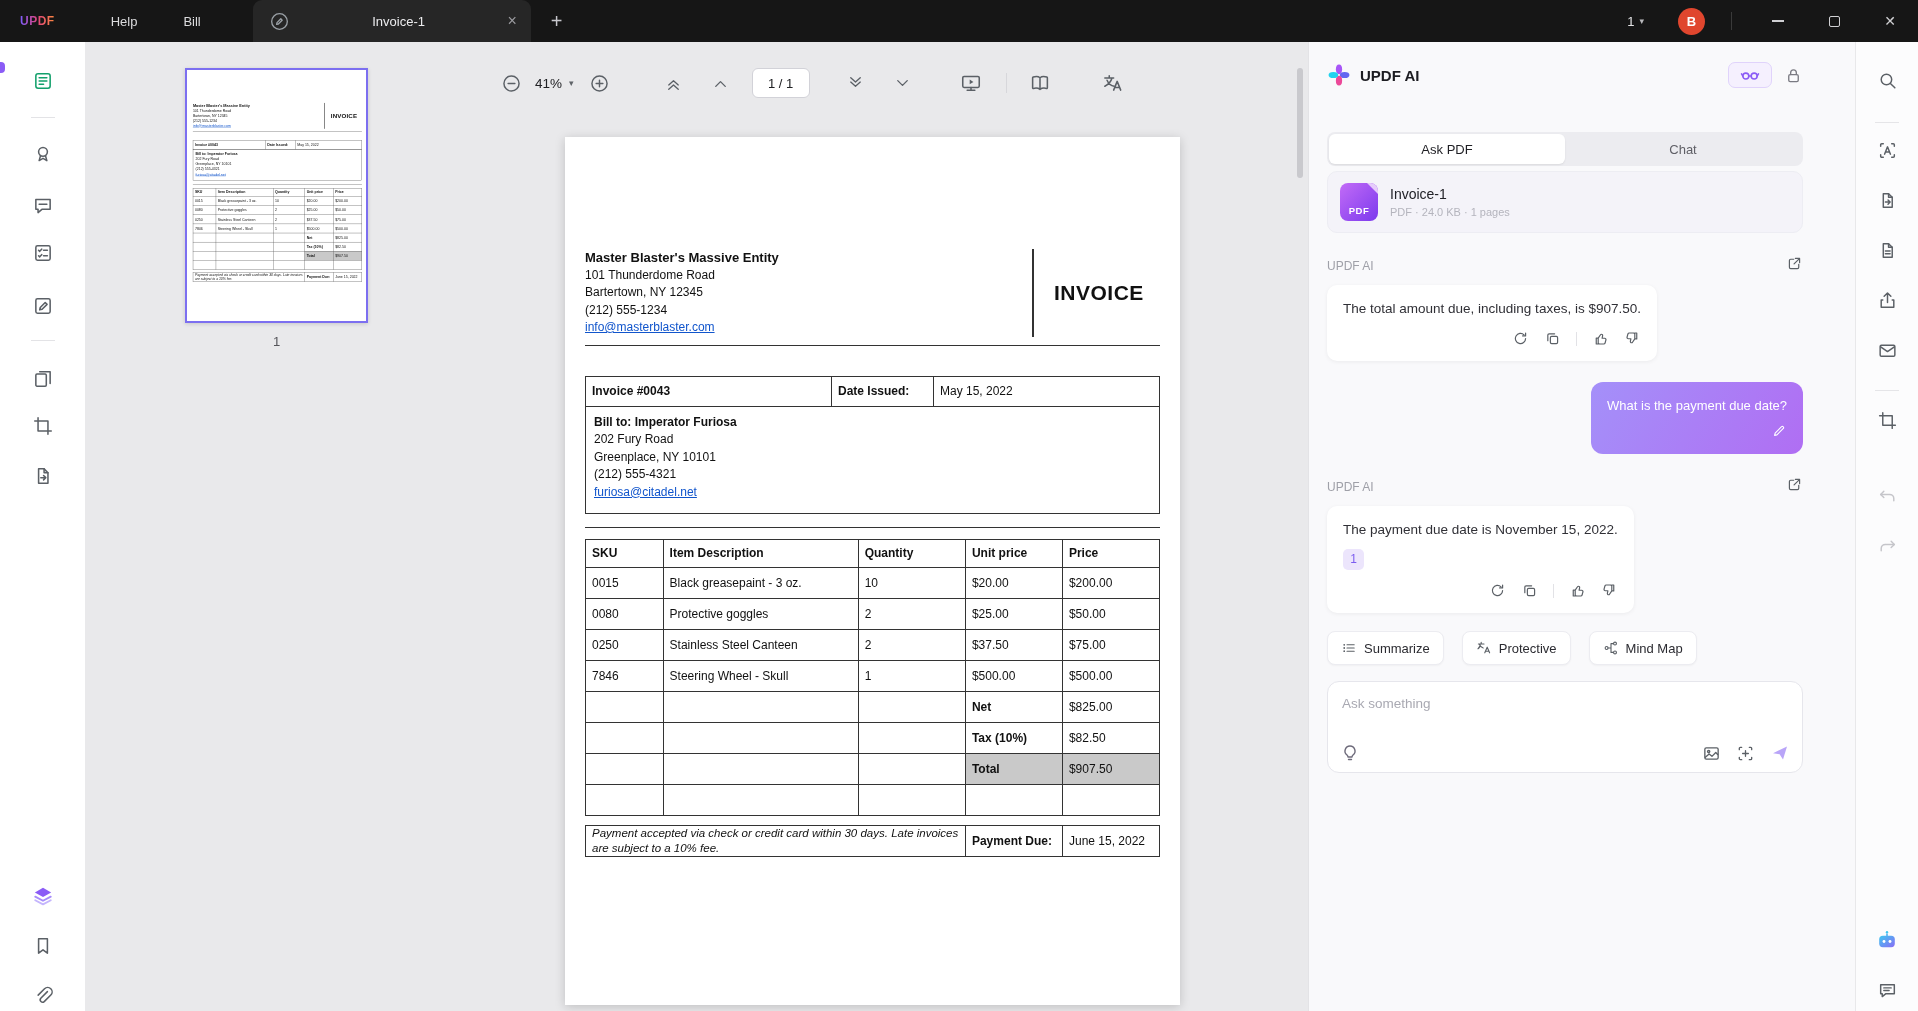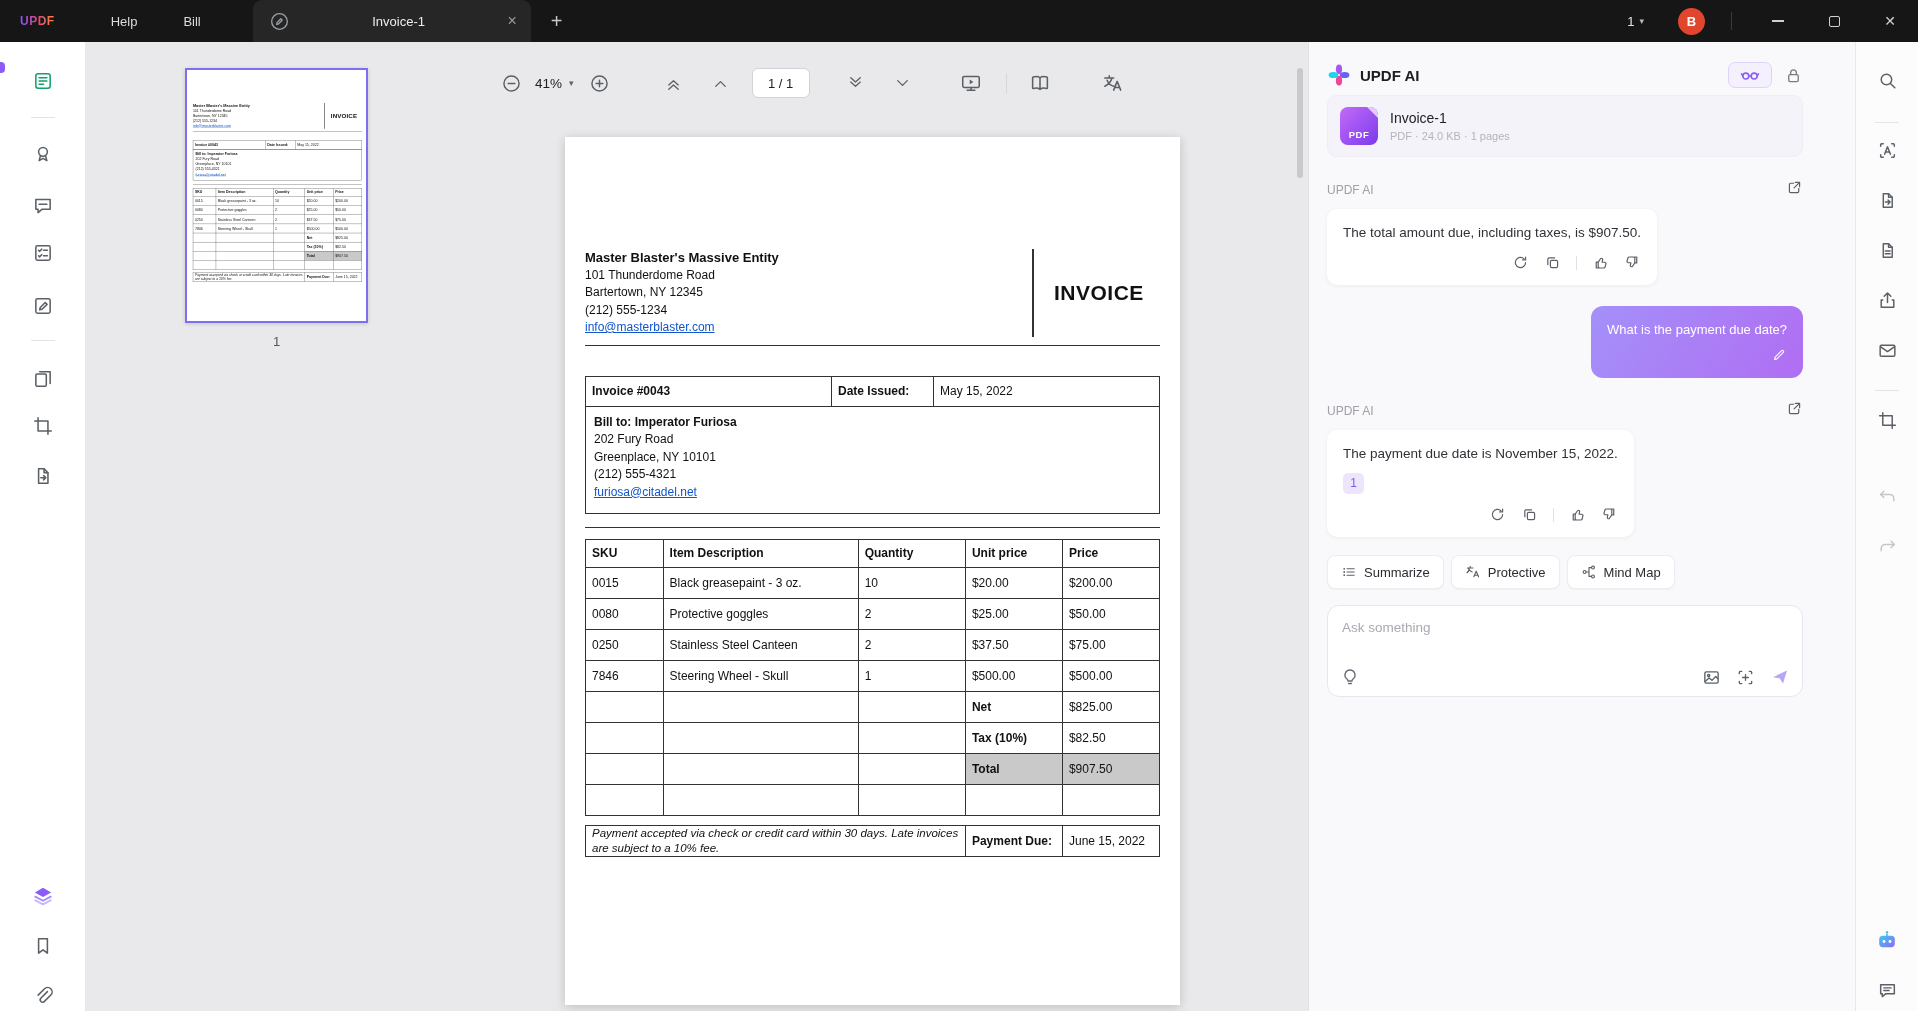--- a/index.html
+++ b/index.html
@@ -96,21 +96,21 @@
   .bubble.second { margin-top:21px; }
   .bubble .pen-row { display:flex; justify-content:flex-end; margin-top:8px; }
   .ai-label-row { display:flex; align-items:center; margin-top:22px; }
   .ai-label { font-size:12px; color:#9fa0a8; }
   .ai-label-row .sp { flex:1; }
   .aicard { margin-top:9px; align-self:flex-start; background:#fff; border-radius:10px; box-shadow:0 1px 4px rgba(0,0,0,.06); padding:14px 16px; max-width:430px; font-size:13.5px; color:#303036; line-height:19px; }
   .cite { display:inline-flex; align-items:center; justify-content:center; width:21px; height:21px; margin-top:10px; background:#ece5fc; color:#7c5cf0; border-radius:5px; font-size:12px; cursor:pointer; }
   .icon-row { display:flex; align-items:center; justify-content:flex-end; gap:15px; margin-top:12px; }
   .icon-row .vl { width:1px; height:14px; background:#e2e2e6; }
   .icon-row .ib { display:flex; cursor:pointer; }
-  .qa-row { display:flex; gap:7px; margin-top:18px;align-items:flex-end; }
+  .qa-row { display:flex; gap:18px; margin-top:18px;align-items:flex-end; }
   .qa { display:flex; align-items:center; gap:7px; background:#fff; border:1px solid #ececf1; border-radius:8px; padding:8px 13px; font-size:13px; color:#2b2b31; box-shadow:0 1px 2px rgba(0,0,0,.04); cursor:pointer; }
   .askbox { margin-top:16px; height:92px; background:#fff; border:1.5px solid #e6e6ec; border-radius:12px; position:relative; padding:12px 14px; }
   .askbox input { border:none; outline:none; width:100%; font-family:"Liberation Sans",sans-serif; font-size:13.5px; color:#303036; background:transparent; }
   .askbox input::placeholder { color:#a9a9b2; }
   .ask-bottom { position:absolute; left:12px; right:12px; bottom:9px; display:flex; align-items:center; }
   .ask-bottom .sp { flex:1; }
   .ask-bottom .ib { display:flex; cursor:pointer; margin-left:15px; }
 
   
   .rightbar { position:absolute; left:1855px; top:42px; width:63px; bottom:0; background:#fcfcfd; border-left:1px solid #e8e8ea; }
@@ -537,20 +537,24 @@
         </svg>
     </span>
     <span class="lockbtn">
       <svg class="g" width="19" height="19" viewBox="0 0 20 20" style="stroke:#7a7a82">
           <rect x="5" y="9" width="10" height="7.5" rx="1.5"></rect>
           <path d="M7 9V7a3 3 0 016 0v2"></path>
         </svg>
     </span>
   </div>
 
+  <div class="segs">
+    <div class="seg active">Ask PDF</div>
+    <div class="seg">Chat</div>
+  </div>
 
   <div class="filecard">
     <span class="pdfic">
         <span class="fold"></span>
         <span class="txt">PDF</span>
       </span>
     <span>
       <div class="file-name">Invoice-1</div>
       <div class="file-meta">PDF · 24.0 KB · 1 pages</div>
     </span>

